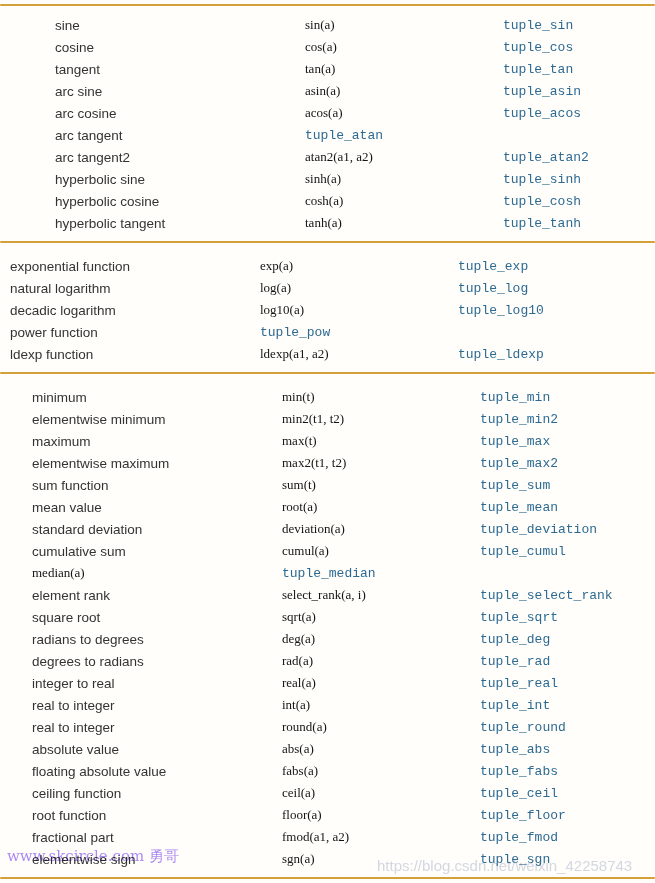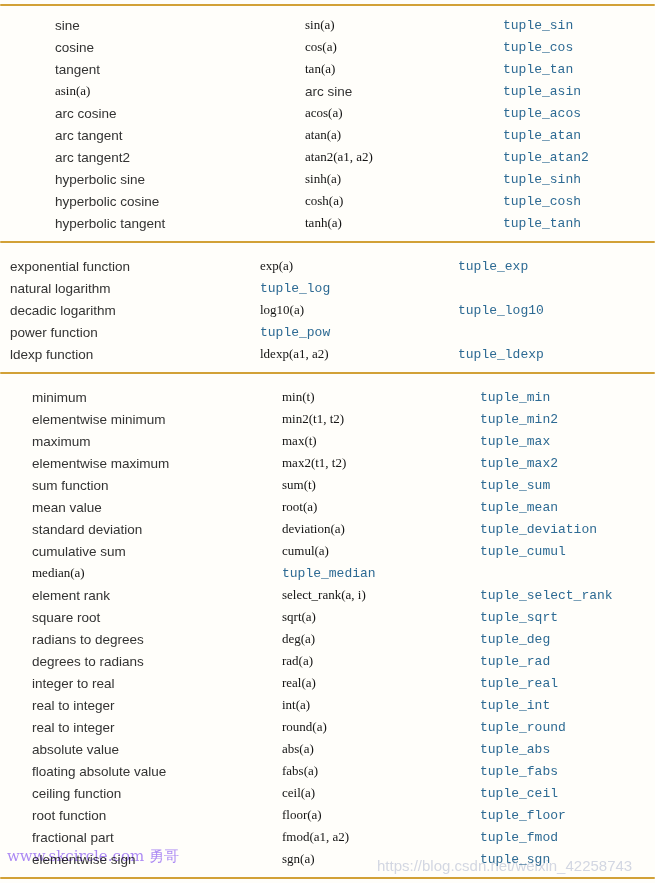--- a/index.html
+++ b/index.html
@@ -90,32 +90,31 @@
         <span class="cell c1">cosine</span>
         <span class="cell c2">cos(a)</span>
         <span class="cell c3">tuple_cos</span>
       </div>
       <div class="row">
         <span class="cell c1">tangent</span>
         <span class="cell c2">tan(a)</span>
         <span class="cell c3">tuple_tan</span>
       </div>
       <div class="row">
+        <span class="cell c1">arc sine</span>
         <span class="cell c2">asin(a)</span>
-        <span class="cell c1">arc sine</span>
         <span class="cell c3">tuple_asin</span>
       </div>
       <div class="row">
         <span class="cell c1">arc cosine</span>
         <span class="cell c2">acos(a)</span>
         <span class="cell c3">tuple_acos</span>
       </div>
       <div class="row">
         <span class="cell c1">arc tangent</span>
-        <span class="cell c2">atan(a)</span>
         <span class="cell c3">tuple_atan</span>
       </div>
       <div class="row">
         <span class="cell c1">arc tangent2</span>
         <span class="cell c2">atan2(a1, a2)</span>
         <span class="cell c3">tuple_atan2</span>
       </div>
       <div class="row">
         <span class="cell c1">hyperbolic sine</span>
         <span class="cell c2">sinh(a)</span>
@@ -136,20 +135,21 @@
   <div class="divider" style="top: 241px; background: rgb(210, 161, 55);"></div>
 
   <div class="section" style="top:255px;">
       <div class="row">
         <span class="cell c1">exponential function</span>
         <span class="cell c2">exp(a)</span>
         <span class="cell c3">tuple_exp</span>
       </div>
       <div class="row">
         <span class="cell c1">natural logarithm</span>
+        <span class="cell c2">log(a)</span>
         <span class="cell c3">tuple_log</span>
       </div>
       <div class="row">
         <span class="cell c1">decadic logarithm</span>
         <span class="cell c2">log10(a)</span>
         <span class="cell c3">tuple_log10</span>
       </div>
       <div class="row">
         <span class="cell c1">power function</span>
         <span class="cell c3">tuple_pow</span>

